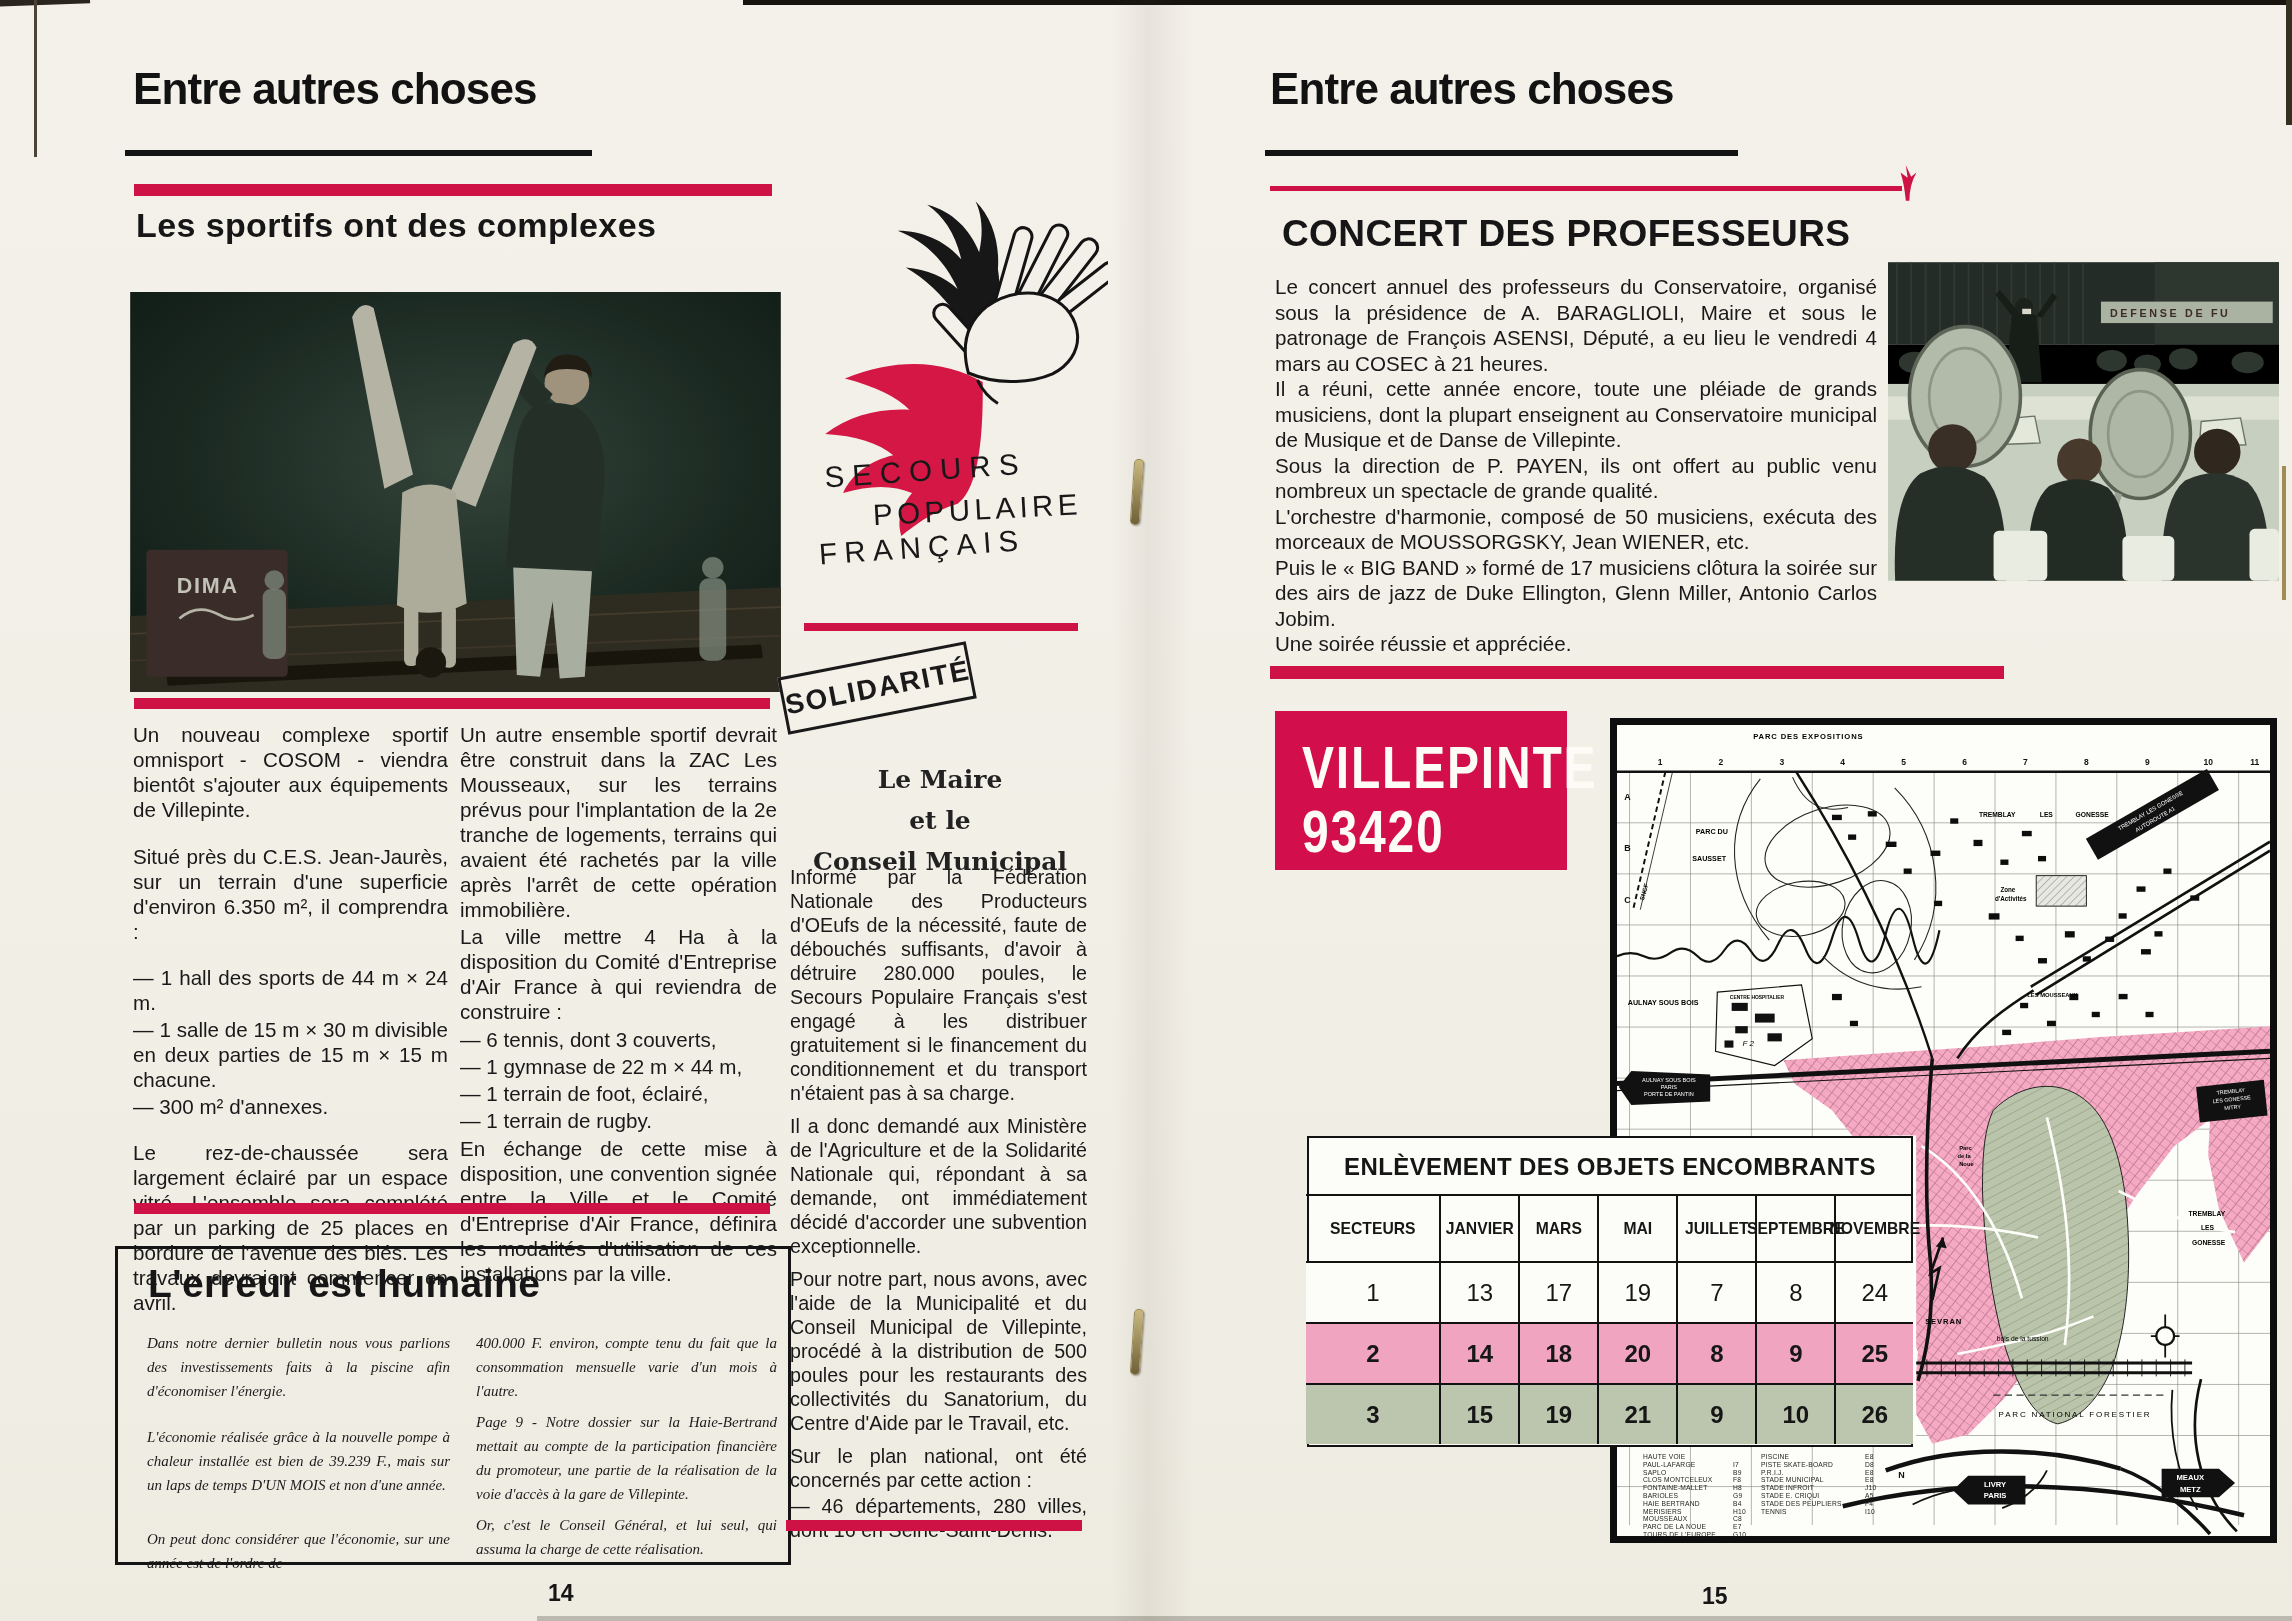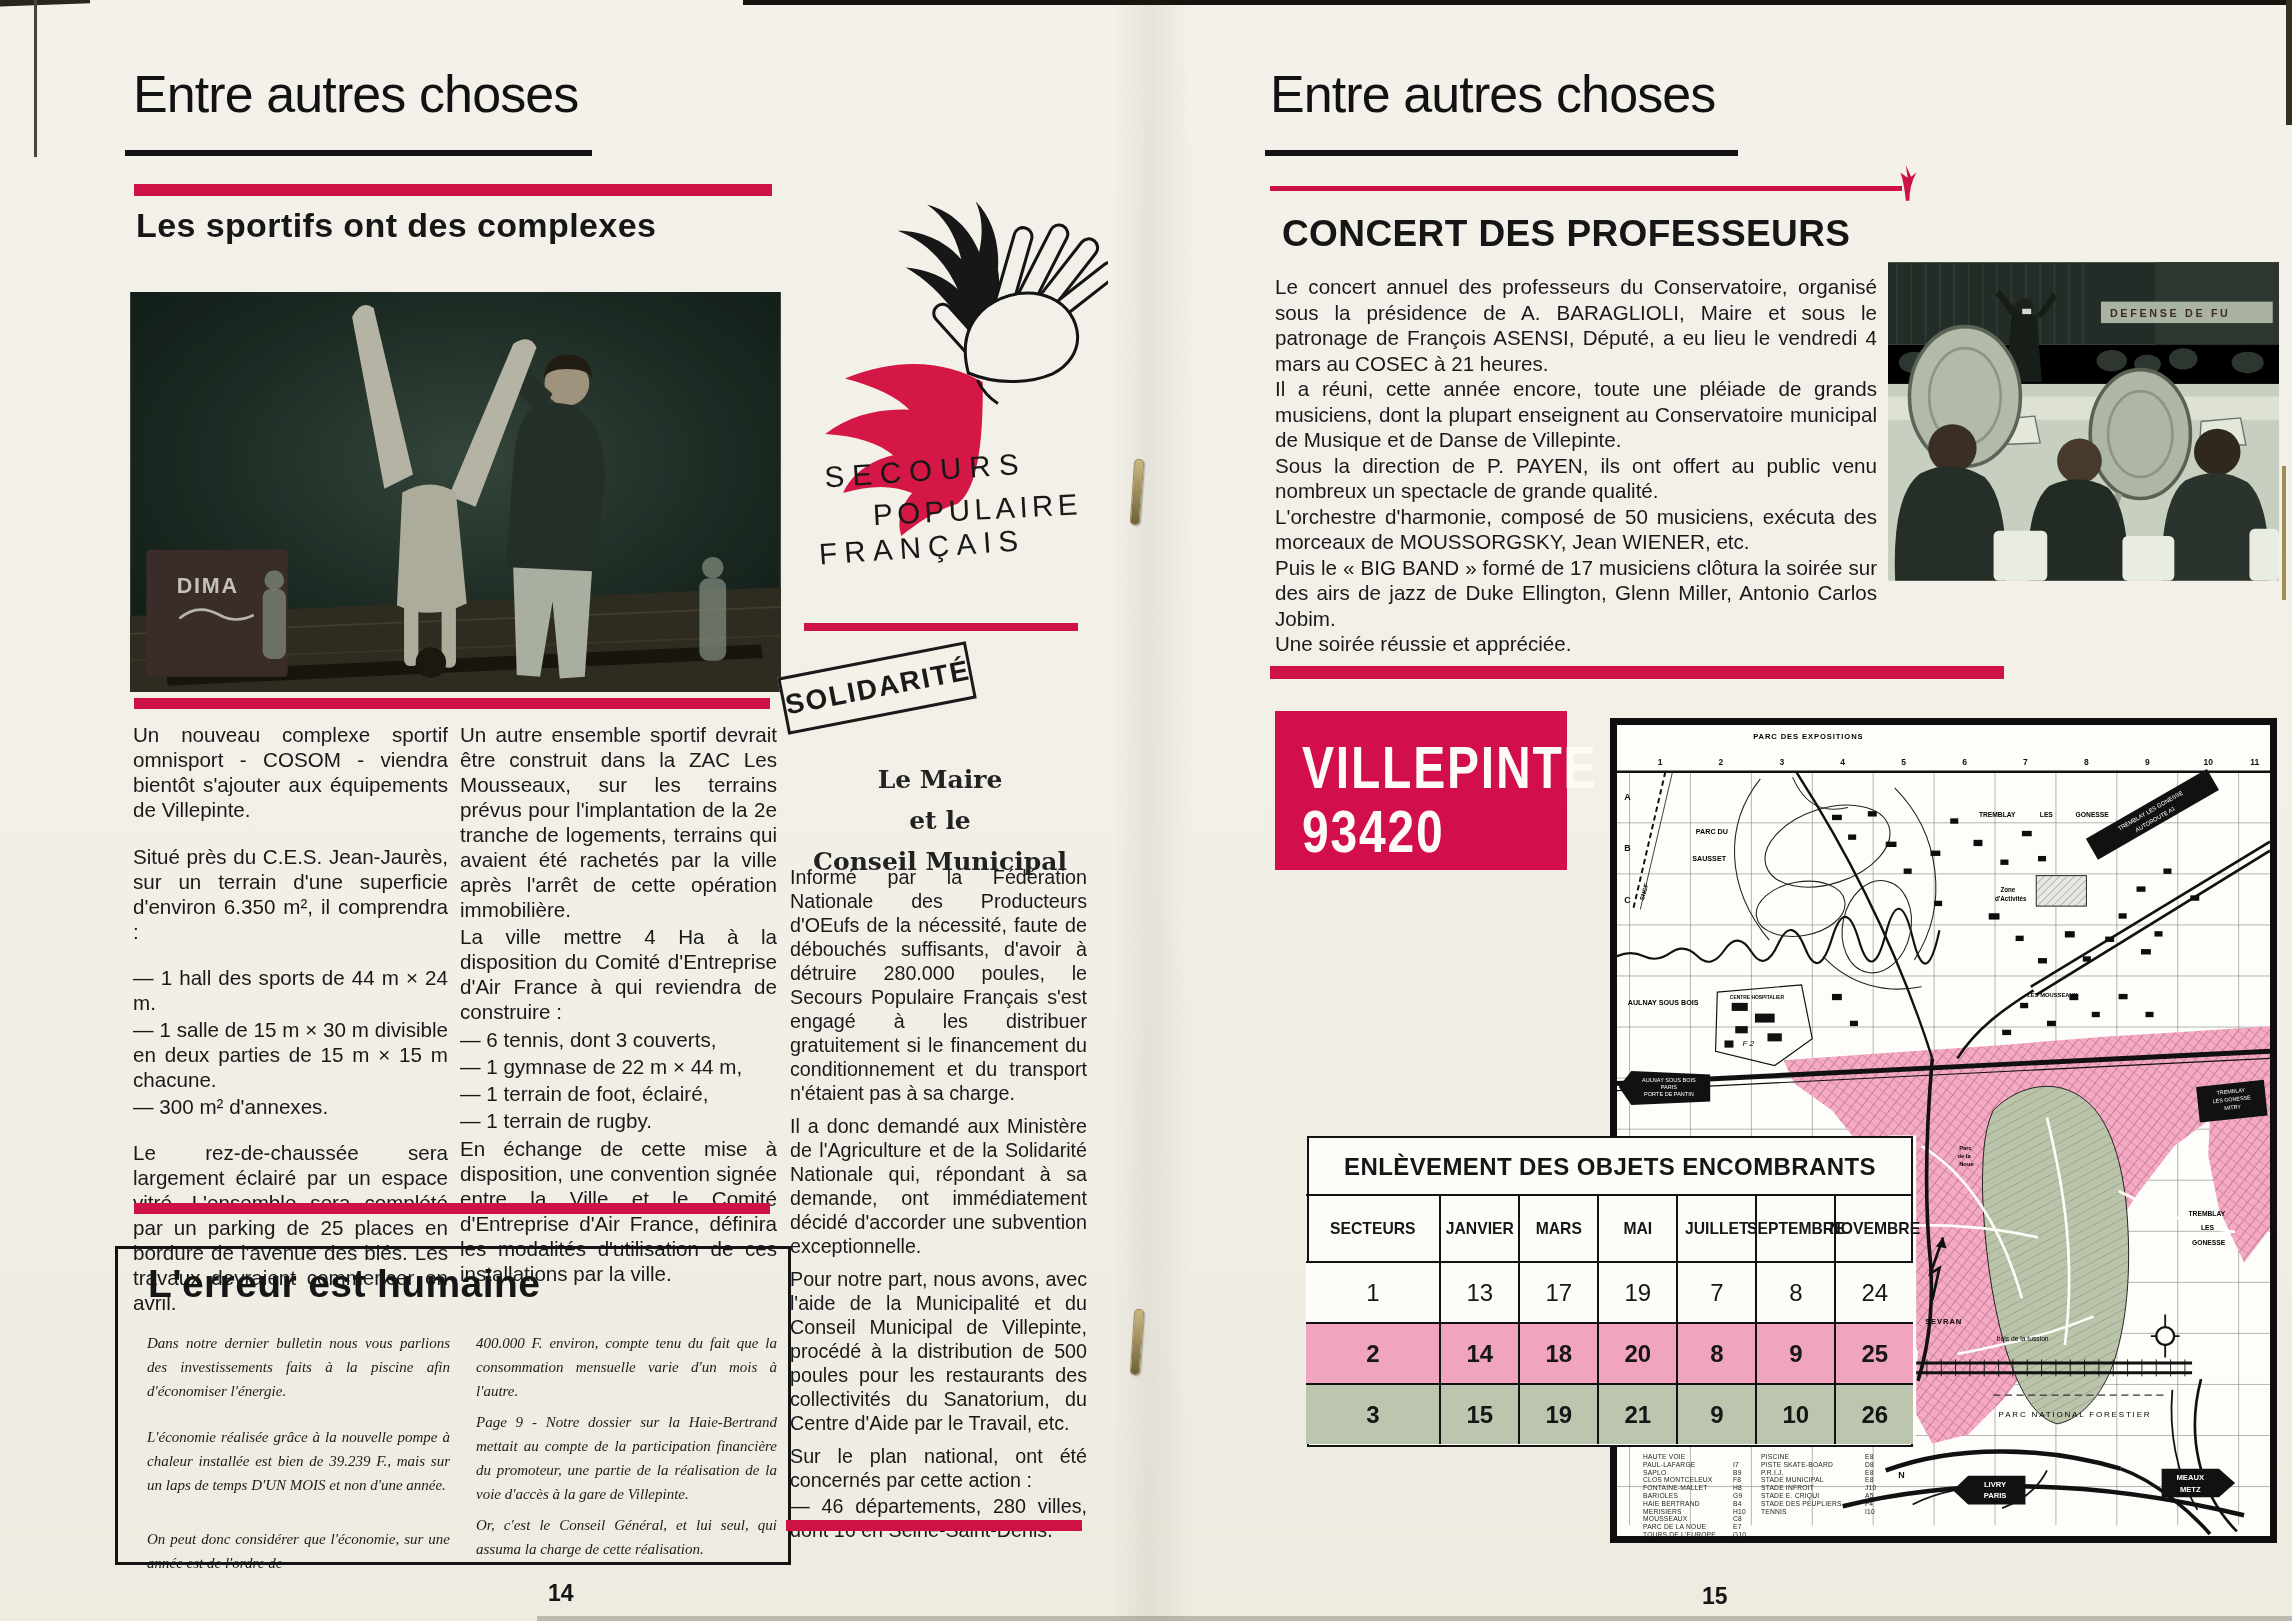--- a/index.html
+++ b/index.html
@@ -10,21 +10,21 @@
   
   .edge-top{left:743px;top:0;width:1549px;height:5.4px;background:#17140f;}
   .edge-topleft{left:-9px;top:-3.6px;width:99px;height:9px;background:#2a261e;transform:rotate(-2deg);}
   .edge-left{left:34px;top:0;width:2.7px;height:157px;background:#4a4336;}
   .edge-right1{left:2286px;top:0;width:7.2px;height:125px;background:#35301f;}
   .edge-right2{left:2282px;top:466px;width:3.6px;height:134px;background:#8a7430;opacity:.8;}
   .edge-bottom{left:537px;top:1616px;width:1755px;height:5.4px;background:rgba(40,35,25,.25);}
   .gutter{left:1112px;top:0;width:81px;height:1621px;background:linear-gradient(90deg,rgba(0,0,0,0) 0%,rgba(60,50,35,.07) 45%,rgba(0,0,0,0) 100%);}
   .staple{left:1132px;width:8px;height:64px;border:1.8px solid #9a8a58;border-radius:4.5px;background:linear-gradient(180deg,#c9b87e,#6f6038);box-shadow:0.9px 0.9px 1.8px rgba(0,0,0,.35);transform:rotate(4deg);}
   
-  .page-title{font-size:52px;font-weight:normal;letter-spacing:-0.9px;color:#121212;}
+  .page-title{font-size:44px;font-weight:bold;letter-spacing:-0.9px;color:#121212;}
   .title-underline{height:6.3px;background:#131313;}
   .redbar{background:#cf1245;}
   .h2-sport{font-size:34px;font-weight:bold;letter-spacing:0.4px;}
   .h2-concert{font-size:37px;font-weight:bold;letter-spacing:0.4px;}
   
   .bodytext{font-size:20.6px;line-height:25px;text-align:justify;color:#191919;}
   .bodytext p{margin:0 0 21.5px 0;}
   .bodytext p.li{margin:0 0 1.8px 0;}
   .midtext{font-size:19.7px;line-height:24px;}
   .concerttext{font-size:20.6px;line-height:25.5px;}

